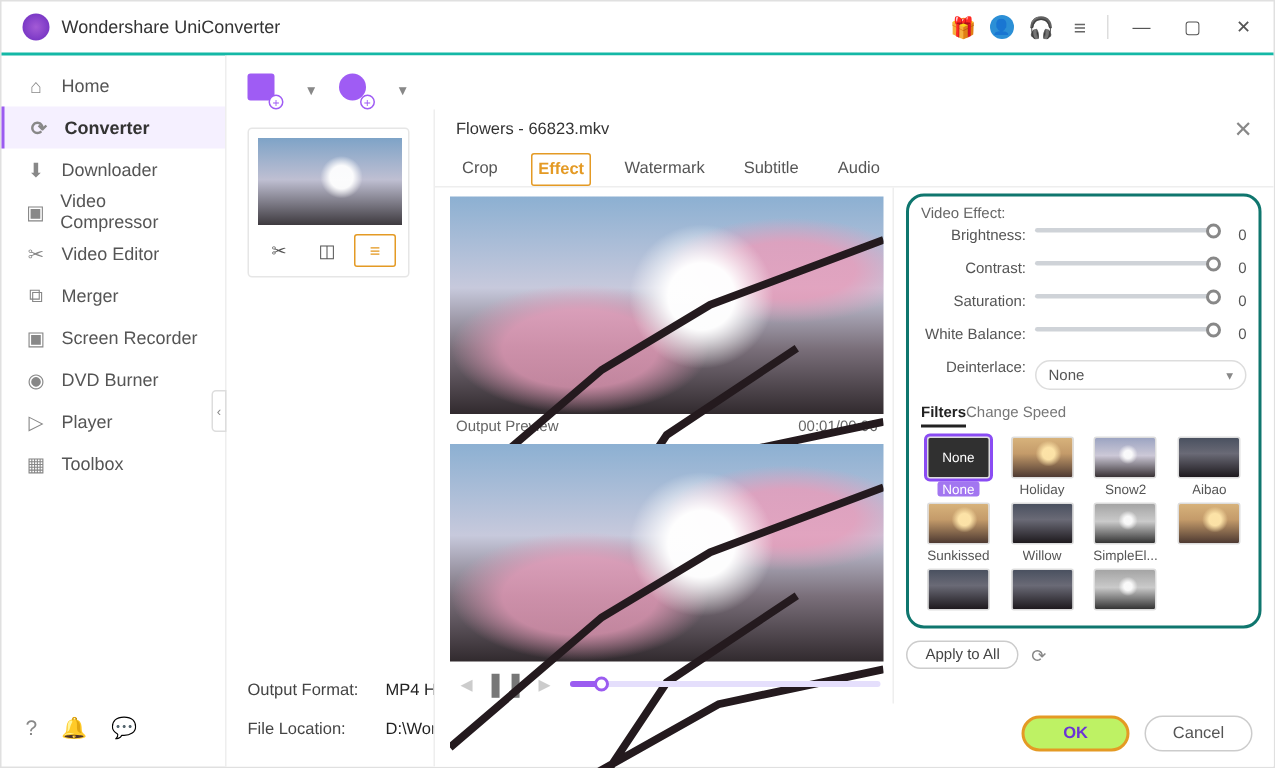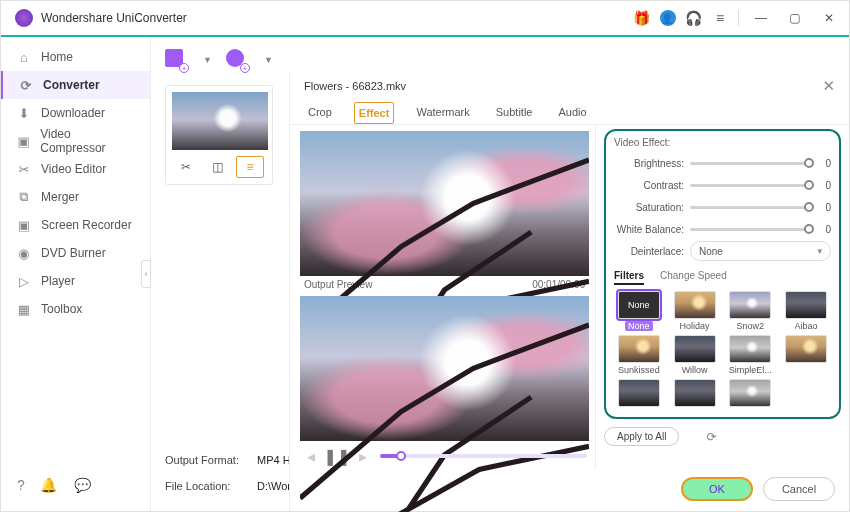--- a/index.html
+++ b/index.html
@@ -73,29 +73,29 @@
   .playbar { display:flex; align-items:center; gap:8px; padding:6px 2px 4px; }
   .pb-btn { width:18px; height:18px; color:#777; display:inline-flex; align-items:center; justify-content:center; cursor:pointer;}
   .pb-btn.disabled { color:#ccc; }
   .pb-track { flex:1; height:4px; background:#e5dffc; border-radius:3px; position:relative; }
   .pb-fill { position:absolute; left:0; top:0; bottom:0; width:10%; background:#9b5cf0; border-radius:3px;}
   .pb-knob { position:absolute; left:10%; top:50%; width:10px; height:10px; transform:translate(-50%,-50%); background:#fff; border:2px solid #9b5cf0; border-radius:50%; }
 
   .effect-col { flex:1; border-left:1px solid #eee; display:flex; flex-direction:column; padding:4px 8px 8px 8px; min-width:0;}
   .effect-box { border:2px solid #0f766e; border-radius:12px; padding:6px 8px 8px; flex:0 0 auto; }
   .eff-title { font-size:10px; color:#666; margin-bottom:4px;}
-  .eff-row { display:flex; align-items:center; font-size:10px; color:#555; height:22px;}
+  .eff-row { display:flex; font-size:10px; color:#555; height:22px;}
   .eff-row .lbl { width:76px; text-align:right; padding-right:6px;}
   .eff-slider { flex:1; height:3px; background:#cfd3d8; border-radius:3px; position:relative; margin-right:8px;}
   .eff-knob { position:absolute; right:0; top:50%; width:10px; height:10px; transform:translate(50%,-50%); border-radius:50%; background:#fff; border:2px solid #888;}
   .eff-val { width:14px; text-align:right;}
   .eff-select { flex:1; height:20px; font-size:10px; color:#555; border:1px solid #ddd; border-radius:10px; padding:0 8px; display:flex; align-items:center; background:#fff; cursor:pointer; position:relative; }
   .eff-select .arrow { position:absolute; right:8px; font-size:9px; color:#888;}
   .chk { width:12px; height:12px; border:1px solid #ccc; border-radius:2px; margin-right:6px;}
-  .subtabs { display:flex; gap:16px; margin-top:6px; font-size:10px; }
+  .subtabs { display:flex; margin-top:6px; font-size:10px; }
   .subtab { color:#777; padding:2px 0; cursor:pointer;}
   .subtab.active { color:#222; font-weight:700; border-bottom:2px solid #222;}
   .filters { margin-top:6px; display:grid; grid-template-columns: repeat(4, 1fr); gap:4px 6px; }
   .filter { display:flex; flex-direction:column; align-items:center; gap:2px; cursor:pointer;}
   .fthumb { width:42px; height:28px; border-radius:2px; border:1px solid #ddd; position:relative;
     background:
       radial-gradient(circle at 55% 42%, rgba(255,255,255,.9) 0 10%, transparent 24%),
       linear-gradient(180deg, #8ca8c8 0%, #c7c9dc 45%, #3a3238 100%);
   }
   .fthumb.none { background:#303030; }
@@ -105,27 +105,27 @@
   }
   .fthumb.dark { background:
       linear-gradient(180deg, #4a5160 0%, #6a6a76 40%, #1e1a1e 100%);
   }
   .fthumb.blue { filter: hue-rotate(18deg) saturate(.7);}
   .fthumb.gray { filter: grayscale(100%); }
   .fthumb .nonelabel { position:absolute; inset:0; display:flex; align-items:center; justify-content:center; color:#fff; font-size:9px;}
   .filter.selected .fthumb { outline:2px solid #8a4cf3; }
   .flabel { font-size:9px; color:#555; max-width:46px; white-space:nowrap; overflow:hidden; text-overflow:ellipsis;}
   .flabel.selected { background:#a276f0; color:#fff; padding:0 3px; border-radius:2px;}
-  .apply-row { display:flex; align-items:center; gap:27px; margin-top:8px;}
+  .apply-row { display:flex; align-items:center; gap:8px; margin-top:8px;}
   .apply-all { border:1px solid #ccc; border-radius:12px; font-size:10px; color:#444; padding:3px 12px; cursor:pointer;}
   .refresh-ic { font-size:12px; color:#888; cursor:pointer;}
 
   .modal-footer { display:flex; justify-content:flex-end; gap:10px; padding: 8px 14px 10px; }
   .btn { min-width:72px; height:24px; border-radius:12px; font-size:11px; display:flex; align-items:center; justify-content:center; cursor:pointer;}
-  .btn-ok { background:#86efac; color:#6b33d6; border:2px solid #e49a24; }
+  .btn-ok { background:#bef264; color:#6b33d6; border:2px solid #e49a24;font-weight:bold; }
   .btn-cancel { background:#fff; border:1px solid #ccc; color:#555;}
 </style>
 </head>
 <body>
 
 <div class="app">
 
   <div class="titlebar">
     <div class="logo-circle"></div>
     <div class="app-title">Wondershare UniConverter</div>

